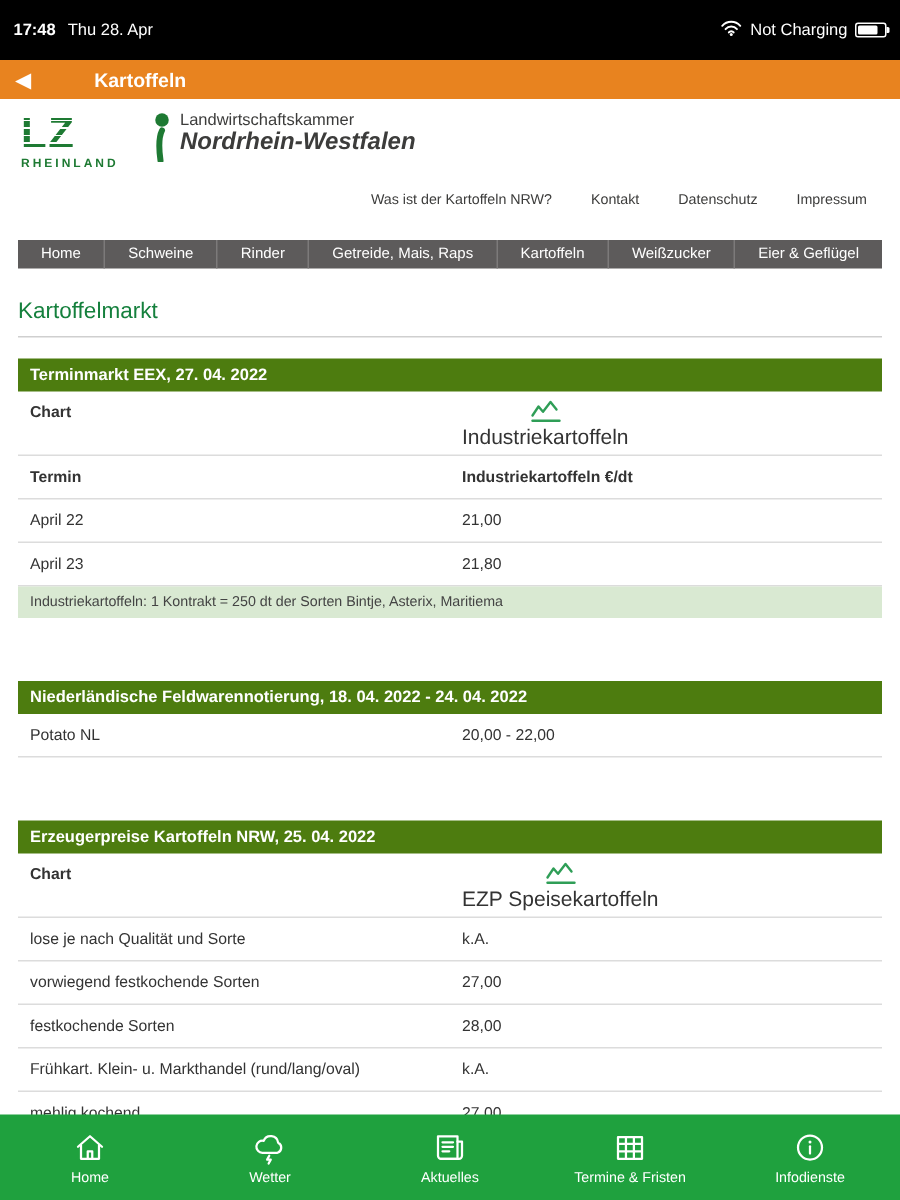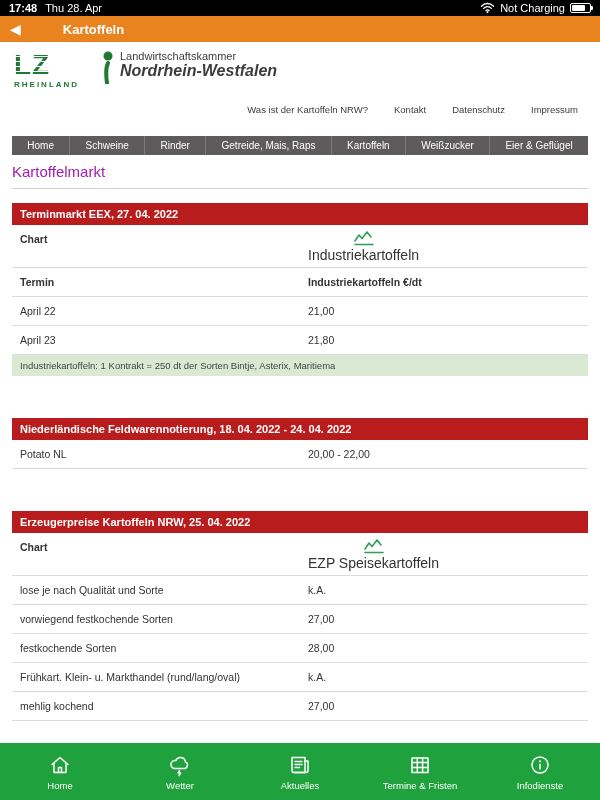--- a/index.html
+++ b/index.html
@@ -4,21 +4,21 @@
 <style>
   * { margin:0; padding:0; box-sizing:border-box; }
   html,body { background:#444; }
   .screen {
     width:600px; height:800px; position:relative; margin:0 auto;
     background:#fff; overflow:hidden;
     font-family:"Liberation Sans", sans-serif; color:#333;
   }
   
   .status-bar {
-    height:16px; background:#000; color:#fff; font-size:11px;
+    height:40px; background:#000; color:#fff; font-size:11px;
     display:flex; align-items:center; padding:0 9px; gap:8px;
   }
   .status-time { font-weight:bold; }
   .status-spacer { flex:1; }
   .status-right { display:flex; align-items:center; gap:5px; }
   .battery { width:21px; height:10px; border:1px solid #fff; border-radius:2px;
     position:relative; display:inline-block; }
   .battery .fill { position:absolute; left:1px; top:1px; bottom:1px; width:70%; background:#fff; border-radius:1px; }
   .battery .nub { position:absolute; right:-3px; top:2px; width:2px; height:4px; background:#fff; border-radius:0 1px 1px 0; }
   
@@ -37,24 +37,24 @@
   .lwk-text .l2 { font-size:16px; font-weight:bold; color:#3c3c3b; margin-top:0px;font-style:italic; }
   .top-links { position:absolute; right:22px; top:62px; display:flex; gap:26px; font-size:9.5px; color:#3c3c3b; }
   .top-links span { cursor:pointer; white-space:nowrap; }
   
   .nav-bar { margin:14px 12px 0 12px; height:19px; background:#5d5b5b; display:flex; align-items:stretch; }
   .nav-item { flex:1 1 auto; color:#fff; font-size:10px; display:flex; align-items:center; justify-content:center;
     padding:0 9px; white-space:nowrap; border-left:1px solid #7c7a7a; cursor:pointer; }
   .nav-item:first-child { border-left:none; }
   
   .content { padding:0 12px; }
-  .page-title { color:#a21caf; font-size:15px; margin-top:8px; }
+  .page-title { color:#15803d; font-size:15px; margin-top:20px; }
   .title-rule { border:none; border-top:1px solid #cfcfcf; margin:8px 0 14px 0; }
   .section { margin-bottom:42px; }
-  .section-header { background:#b91c1c; color:#fff; font-weight:bold; font-size:11px; padding:5px 8px; }
+  .section-header { background:#4d7c0f; color:#fff; font-weight:bold; font-size:11px; padding:5px 8px; }
   .row { display:flex; border-bottom:1px solid #dcdcdc; }
   .cell { width:50%; padding:8px 8px; font-size:10.5px; color:#333; }
   .bold { font-weight:bold; }
   .chart-cell { display:flex; flex-direction:column; align-items:flex-start; padding-top:4px; padding-bottom:4px; }
   .chart-stack { display:flex; flex-direction:column; align-items:center; cursor:pointer; }
   .chart-stack span { font-size:14px; }
   .note-row { background:#d9e9d2; font-size:9.5px; color:#444; padding:5px 8px; }
   
   .tab-bar { position:absolute; left:0; right:0; bottom:0; height:57px; background:#1fa13e;
     display:flex; align-items:stretch; }

